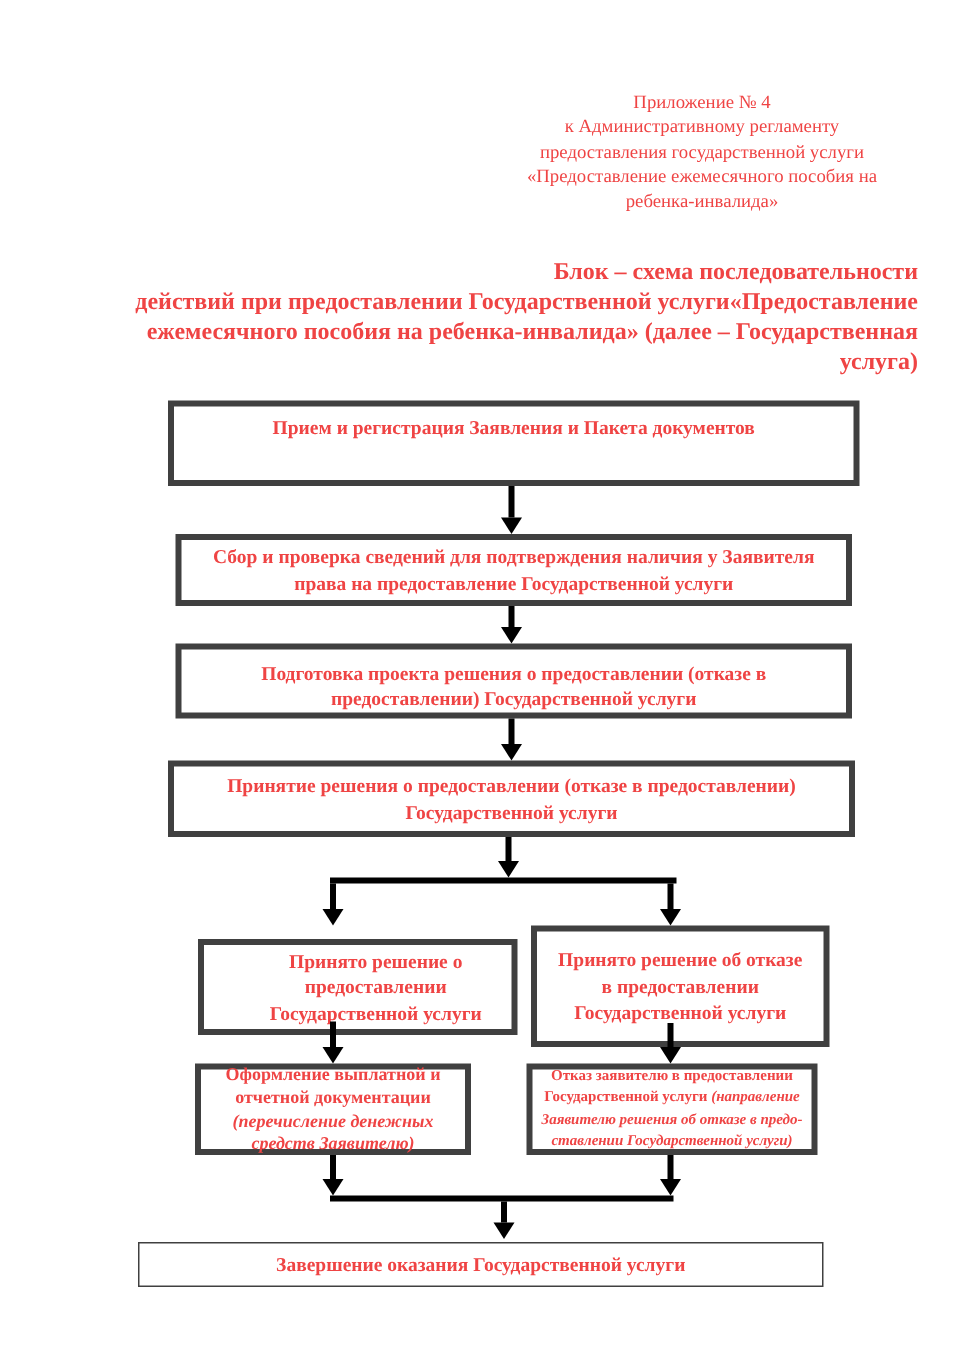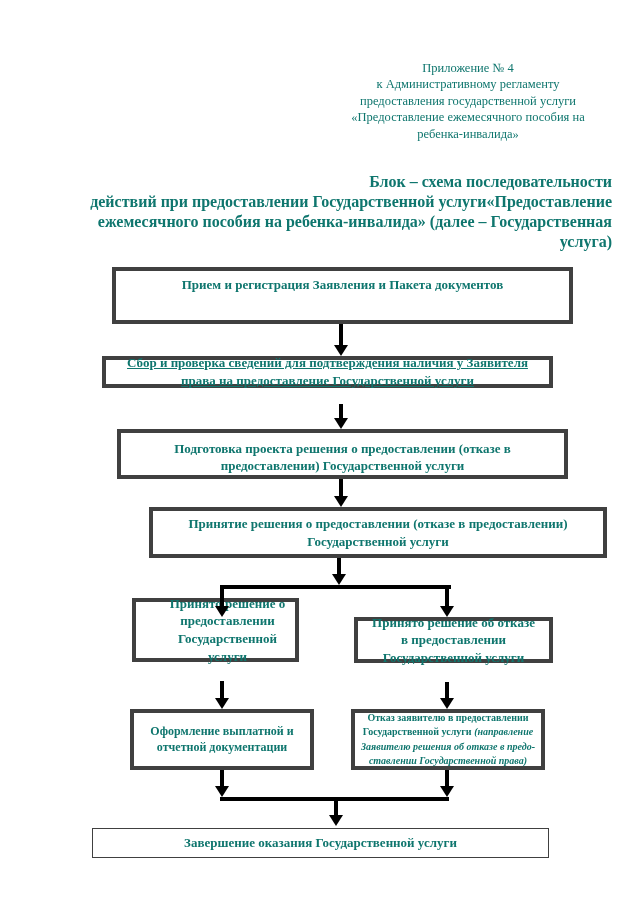--- a/index.html
+++ b/index.html
@@ -3,21 +3,21 @@
 <meta charset="utf-8">
 <style>
   * { margin: 0; padding: 0; box-sizing: border-box; }
   html, body { background: #ffffff; }
   .page {
     position: relative;
     width: 640px;
     height: 905px;
     background: #ffffff;
     font-family: "Liberation Serif", serif;
-    color: #0f766e;
+    color: #ef4444;
     overflow: hidden;
   }
   .appendix-header {
     position: absolute;
     left: 303px; top: 60px; width: 330px;
     font-size: 12.5px;
     line-height: 1.31;
     text-align: center;
     white-space: pre-line;
   }
@@ -37,25 +37,25 @@
     display: flex;
     align-items: center;
     justify-content: center;
     text-align: center;
     font-weight: bold;
     font-size: 13px;
     line-height: 1.35;
   }
   .fbox span { white-space: pre-line; }
   .box-reception   { left: 112px; top: 267px; width: 461px; height: 57px; align-items: flex-start; padding-top: 5px; }
-  .box-verify      { left: 102px; top: 356px; width: 451px; height: 32px; text-decoration: underline; }
+  .box-verify      { left: 117px; top: 356px; width: 451px; height: 48px; }
   .box-draft       { left: 117px; top: 429px; width: 451px; height: 50px; align-items: flex-end; }
-  .box-decision    { left: 112px; top: 507px; width: 458px; height: 51px; margin-left: 37px; }
-  .box-approved    { left: 132px; top: 598px; width: 167px; height: 64px; padding-left: 24px; }
-  .box-refused     { left: 354px; top: 617px; width: 199px; height: 46px; }
+  .box-decision    { left: 112px; top: 507px; width: 458px; height: 51px; }
+  .box-approved    { left: 132px; top: 626px; width: 213px; height: 64px; padding-left: 24px; }
+  .box-refused     { left: 354px; top: 617px; width: 199px; height: 81px; }
   .box-payment     { left: 130px; top: 709px; width: 184px; height: 61px; font-size: 12px; line-height: 1.28; font-family: Liberation Serif, serif; }
   .box-refusal     { left: 351px; top: 709px; width: 194px; height: 61px; font-size: 10px; line-height: 1.43; padding: 4px 2px; }
   .box-completion  { left: 92px; top: 828px; width: 457px; height: 30px; border-width: 1px; }
   .italic-note { font-style: italic; }
   .vline { position: absolute; width: 4px; background: #000000; }
   .hline { position: absolute; height: 4px; background: #000000; }
   .ah {
     position: absolute; width: 0; height: 0;
     border-left: 7px solid transparent;
     border-right: 7px solid transparent;
@@ -105,28 +105,29 @@
 
   <div class="fbox box-refused">
     <span>Принято решение об отказе
 в  предоставлении
 Государственной услуги</span>
   </div>
 
   <div class="fbox box-payment">
     <span><span>Оформление выплатной и
 отчетной документации
-</span></span>
+</span><span class="italic-note">(перечисление денежных
+средств Заявителю)</span></span>
   </div>
 
   <div class="fbox box-refusal">
     <span><span>Отказ заявителю в предоставлении
 Государственной услуги </span><span class="italic-note">(направление
 Заявителю решения об отказе в предо-
-ставлении Государственной права)</span></span>
+ставлении Государственной услуги)</span></span>
   </div>
 
   <div class="fbox box-completion">
     <span>Завершение оказания Государственной услуги</span>
   </div>
 
   <div class="vline" style="left:339px; top:324px; height:21px;"></div>
   <div class="ah" style="left:334px; top:345px;"></div>
 
   <div class="vline" style="left:339px; top:404px; height:14px;"></div>

